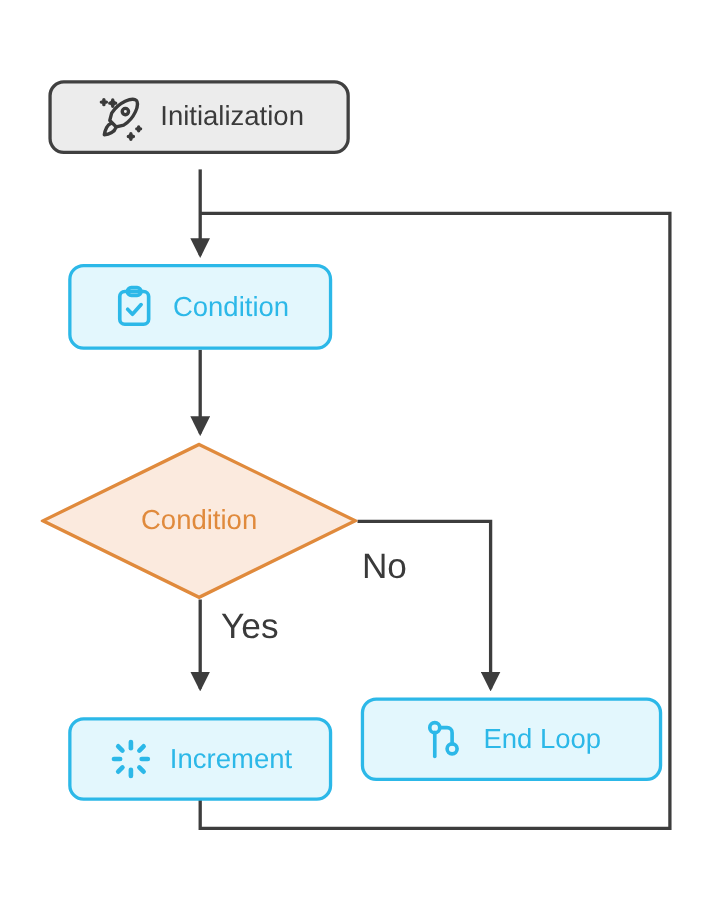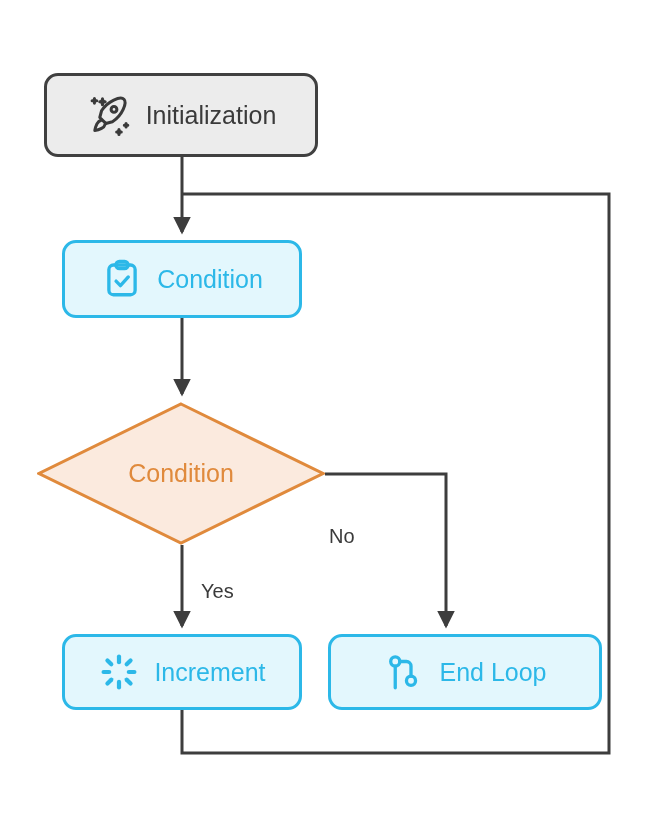--- a/index.html
+++ b/index.html
@@ -81,24 +81,23 @@
     color: #e08a3c;
     font-size: 25px;
     line-height: 1.45;
     text-align: center;
     pointer-events: none;
   }
 
   .edge-label {
     position: absolute;
     color: #3a3a3a;
-    font-size: 20px;
+    font-size: 32px;
     line-height: 1;
     white-space: nowrap;
-    margin-top: 28px;
   }
 </style>
 </head>
 <body>
 
 <div id="canvas">
 
   <svg id="edges" viewBox="0 0 648 828" xmlns="http://www.w3.org/2000/svg">
     <defs>
       <marker id="arrow" viewBox="0 0 10 10" refX="8.6" refY="5" markerWidth="6" markerHeight="6" orient="auto-start-reverse">
@@ -110,21 +109,21 @@
 
     <path d="M 182 318 L 182 394" fill="none" stroke="#3d3d3d" stroke-width="3" marker-end="url(#arrow)"></path>
 
     <path d="M 182 545 L 182 626" fill="none" stroke="#3d3d3d" stroke-width="3" marker-end="url(#arrow)"></path>
 
     <path d="M 325 474 L 446 474 L 446 626" fill="none" stroke="#3d3d3d" stroke-width="3" stroke-linejoin="miter" marker-end="url(#arrow)"></path>
 
     <path d="M 182 710 L 182 753 L 609 753 L 609 194 L 182 194" fill="none" stroke="#3d3d3d" stroke-width="3" stroke-linejoin="miter"></path>
   </svg>
 
-  <div class="node proc gray" style="left:44px; top:73px; width:274px; height:84px;">
+  <div class="node proc gray" style="left:44px; top:73px; width:274px; height:67px;">
     <span class="node-icon">
       <svg width="46" height="46" viewBox="0 0 24 24" fill="none" stroke="#3a3a3a" stroke-width="1.6" stroke-linecap="round" stroke-linejoin="round">
         <path d="M14.5 4.2c2.6-1.2 4.6-1.1 5.3-.4.7.7.8 2.7-.4 5.3-1.2 2.6-3.3 5-5.6 6.4l-3.5.9-3.1-3.1.9-3.5C9.6 7.5 12 5.4 14.5 4.2z"></path>
         <circle cx="14.6" cy="9.1" r="1.5"></circle>
         <path d="M8.1 14.6c-1 .3-1.9 1-2.4 2-.5 1-1 2.7-1.1 3.5 1-.1 2.6-.6 3.5-1.1 1-.5 1.7-1.4 2-2.4"></path>
         <path d="M3.2 4.6h2.4M4.4 3.4v2.4"></path>
         <path d="M20 17.3h1.8M20.9 16.4v1.8"></path>
         <path d="M8.6 3.6c0 .9.6 1.5 1.4 1.5-.8 0-1.4.6-1.4 1.5 0-.9-.6-1.5-1.4-1.5.8 0 1.4-.6 1.4-1.5z"></path>
         <path d="M17.2 19.6c0 .8.5 1.3 1.2 1.3-.7 0-1.2.5-1.2 1.3 0-.8-.5-1.3-1.2-1.3.7 0 1.2-.5 1.2-1.3z"></path>
       </svg>
@@ -148,21 +147,21 @@
       <polygon points="144,2 286,71.5 144,141 2,71.5" fill="#fbeade" stroke="#e08a3c" stroke-width="3" stroke-linejoin="miter"></polygon>
     </svg>
     <div class="diamond-text">
       <span>Condition</span>
     </div>
   </div>
 
   <span class="edge-label" style="left:201px; top:553px;">Yes</span>
   <span class="edge-label" style="left:329px; top:498px;">No</span>
 
-  <div class="node proc cyan" style="left:62px; top:634px; width:240px; height:76px;">
+  <div class="node proc cyan" style="left:62px; top:652px; width:240px; height:76px;">
     <span class="node-icon">
       <svg width="42" height="42" viewBox="0 0 24 24" fill="none" stroke="#2cb8e8" stroke-width="2.4" stroke-linecap="round">
         <line x1="12" y1="3.2" x2="12" y2="6.4"></line>
         <line x1="12" y1="17.6" x2="12" y2="20.8"></line>
         <line x1="5.4" y1="5.4" x2="7.6" y2="7.6"></line>
         <line x1="16.4" y1="16.4" x2="18.6" y2="18.6"></line>
         <line x1="3.2" y1="12" x2="6.4" y2="12"></line>
         <line x1="17.6" y1="12" x2="20.8" y2="12"></line>
         <line x1="5.4" y1="18.6" x2="7.6" y2="16.4"></line>
         <line x1="16.4" y1="7.6" x2="18.6" y2="5.4"></line>

